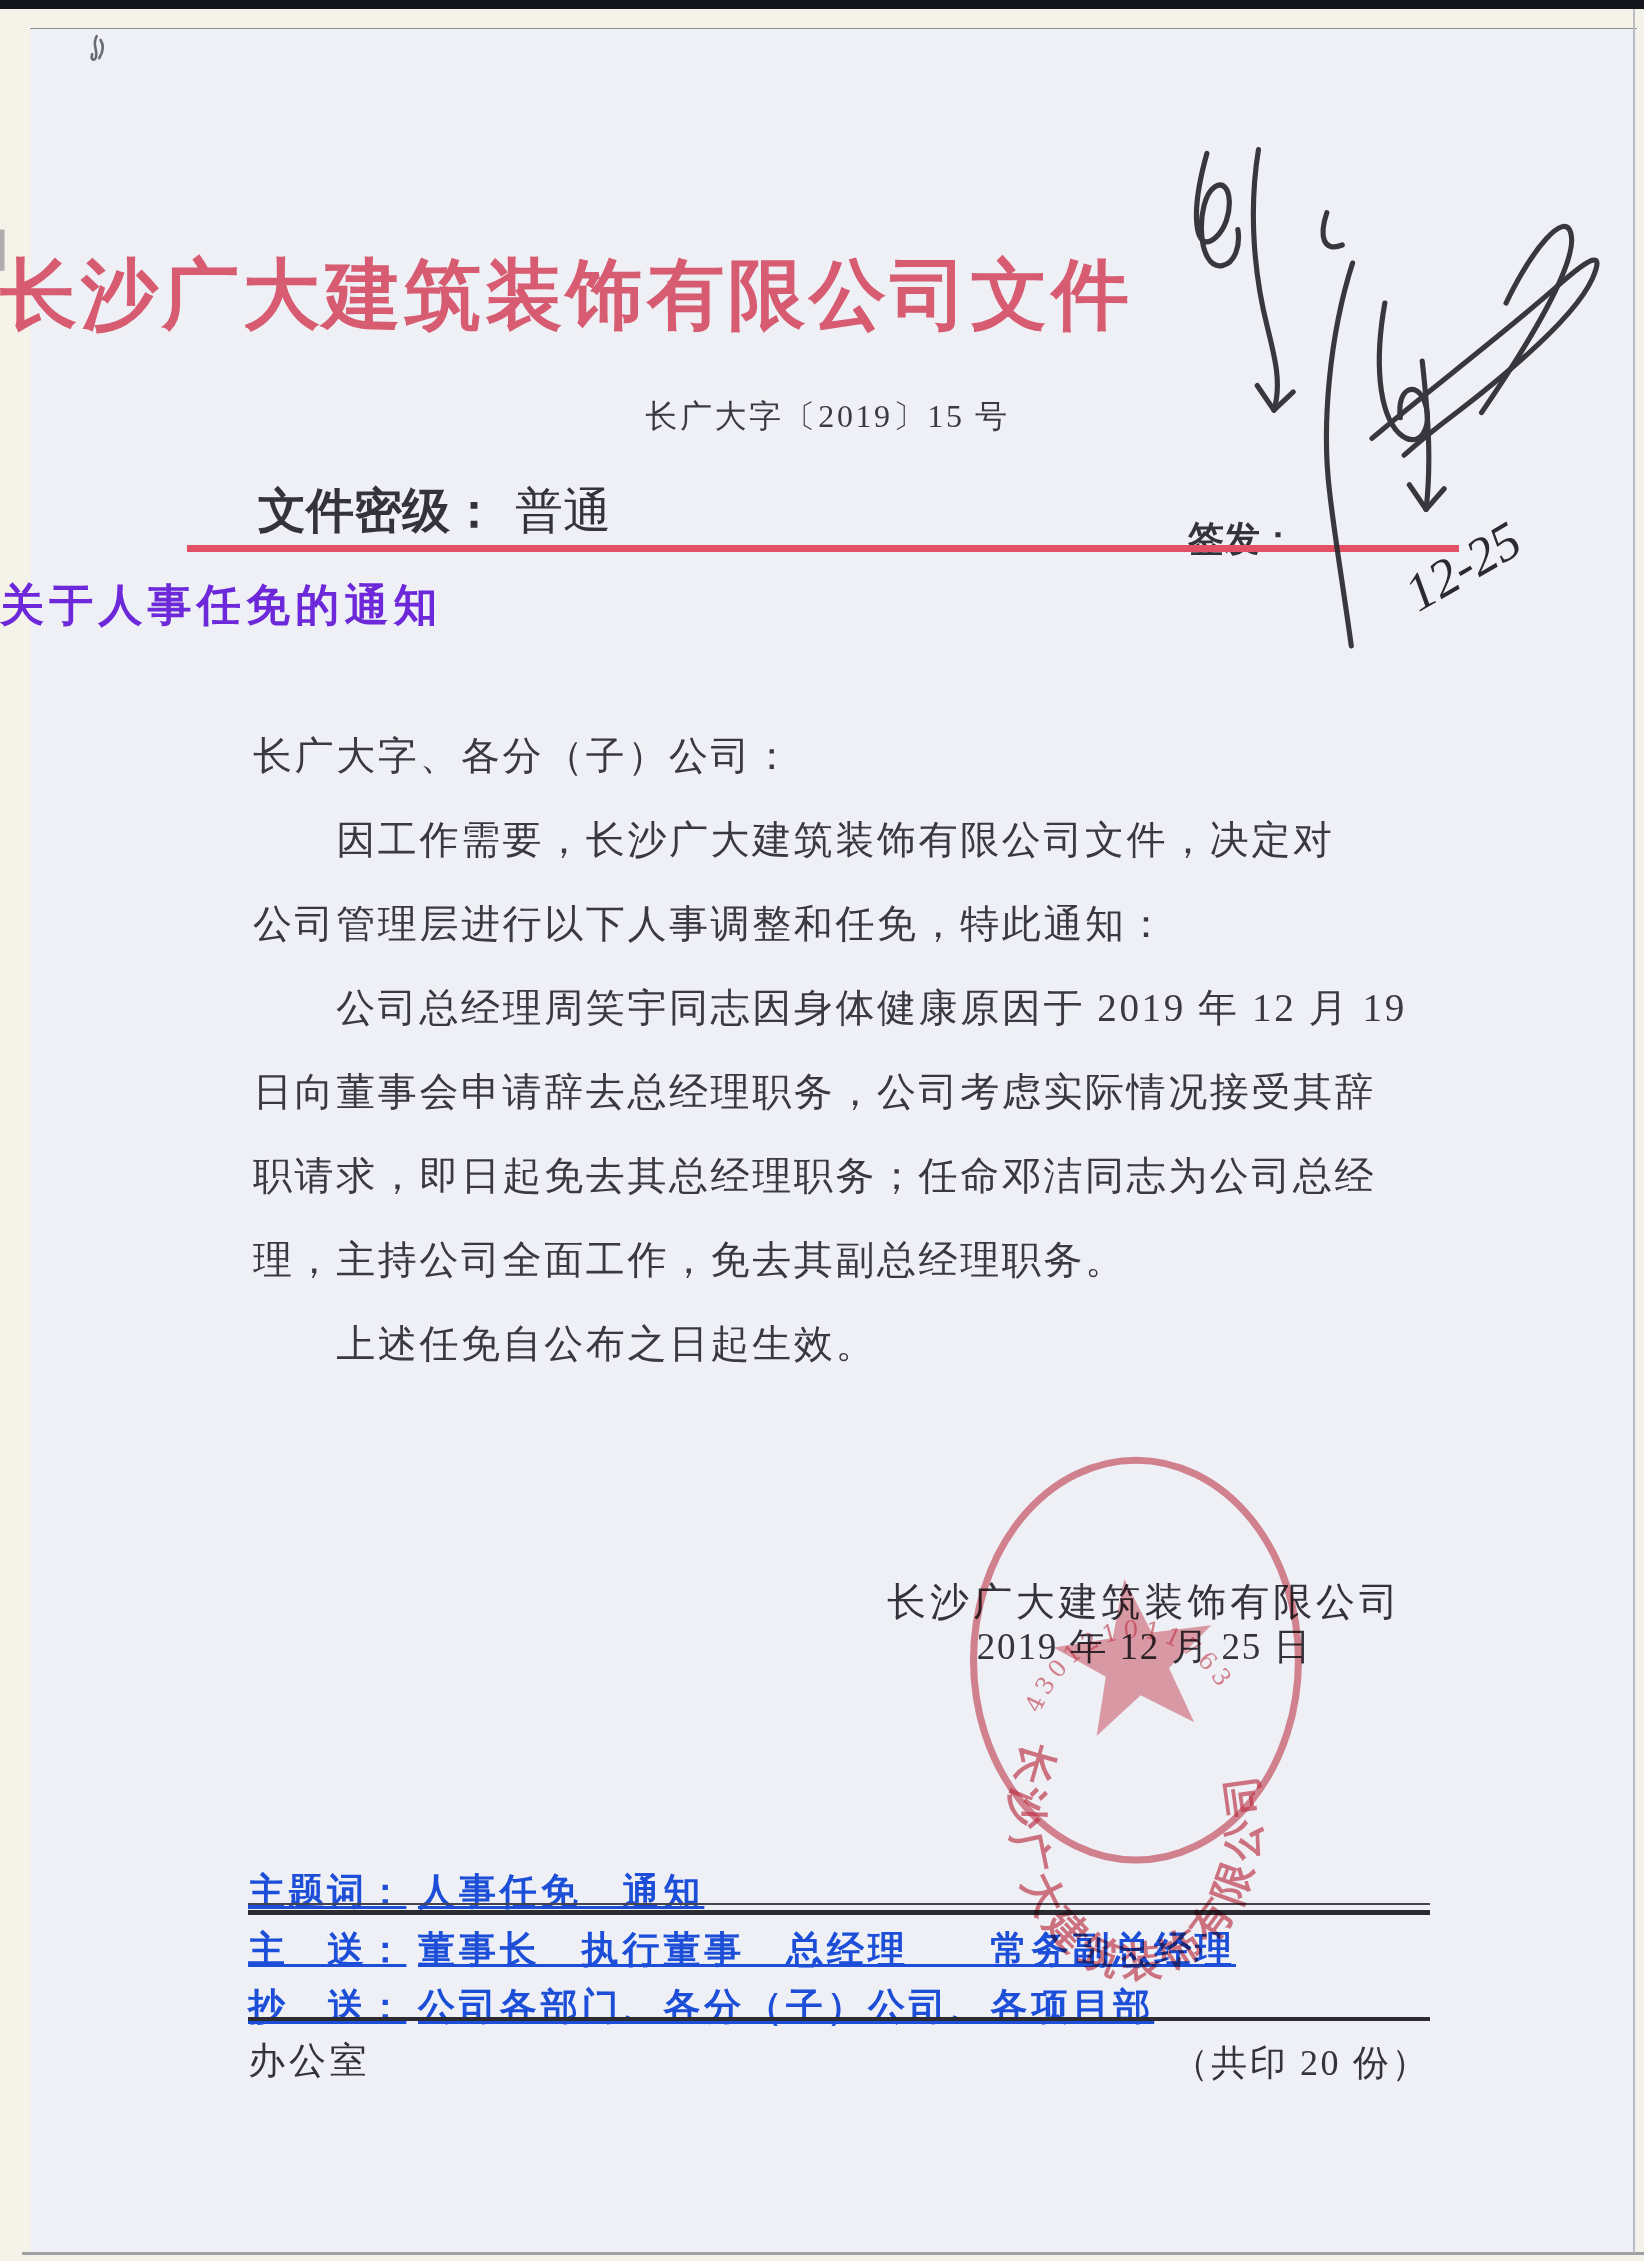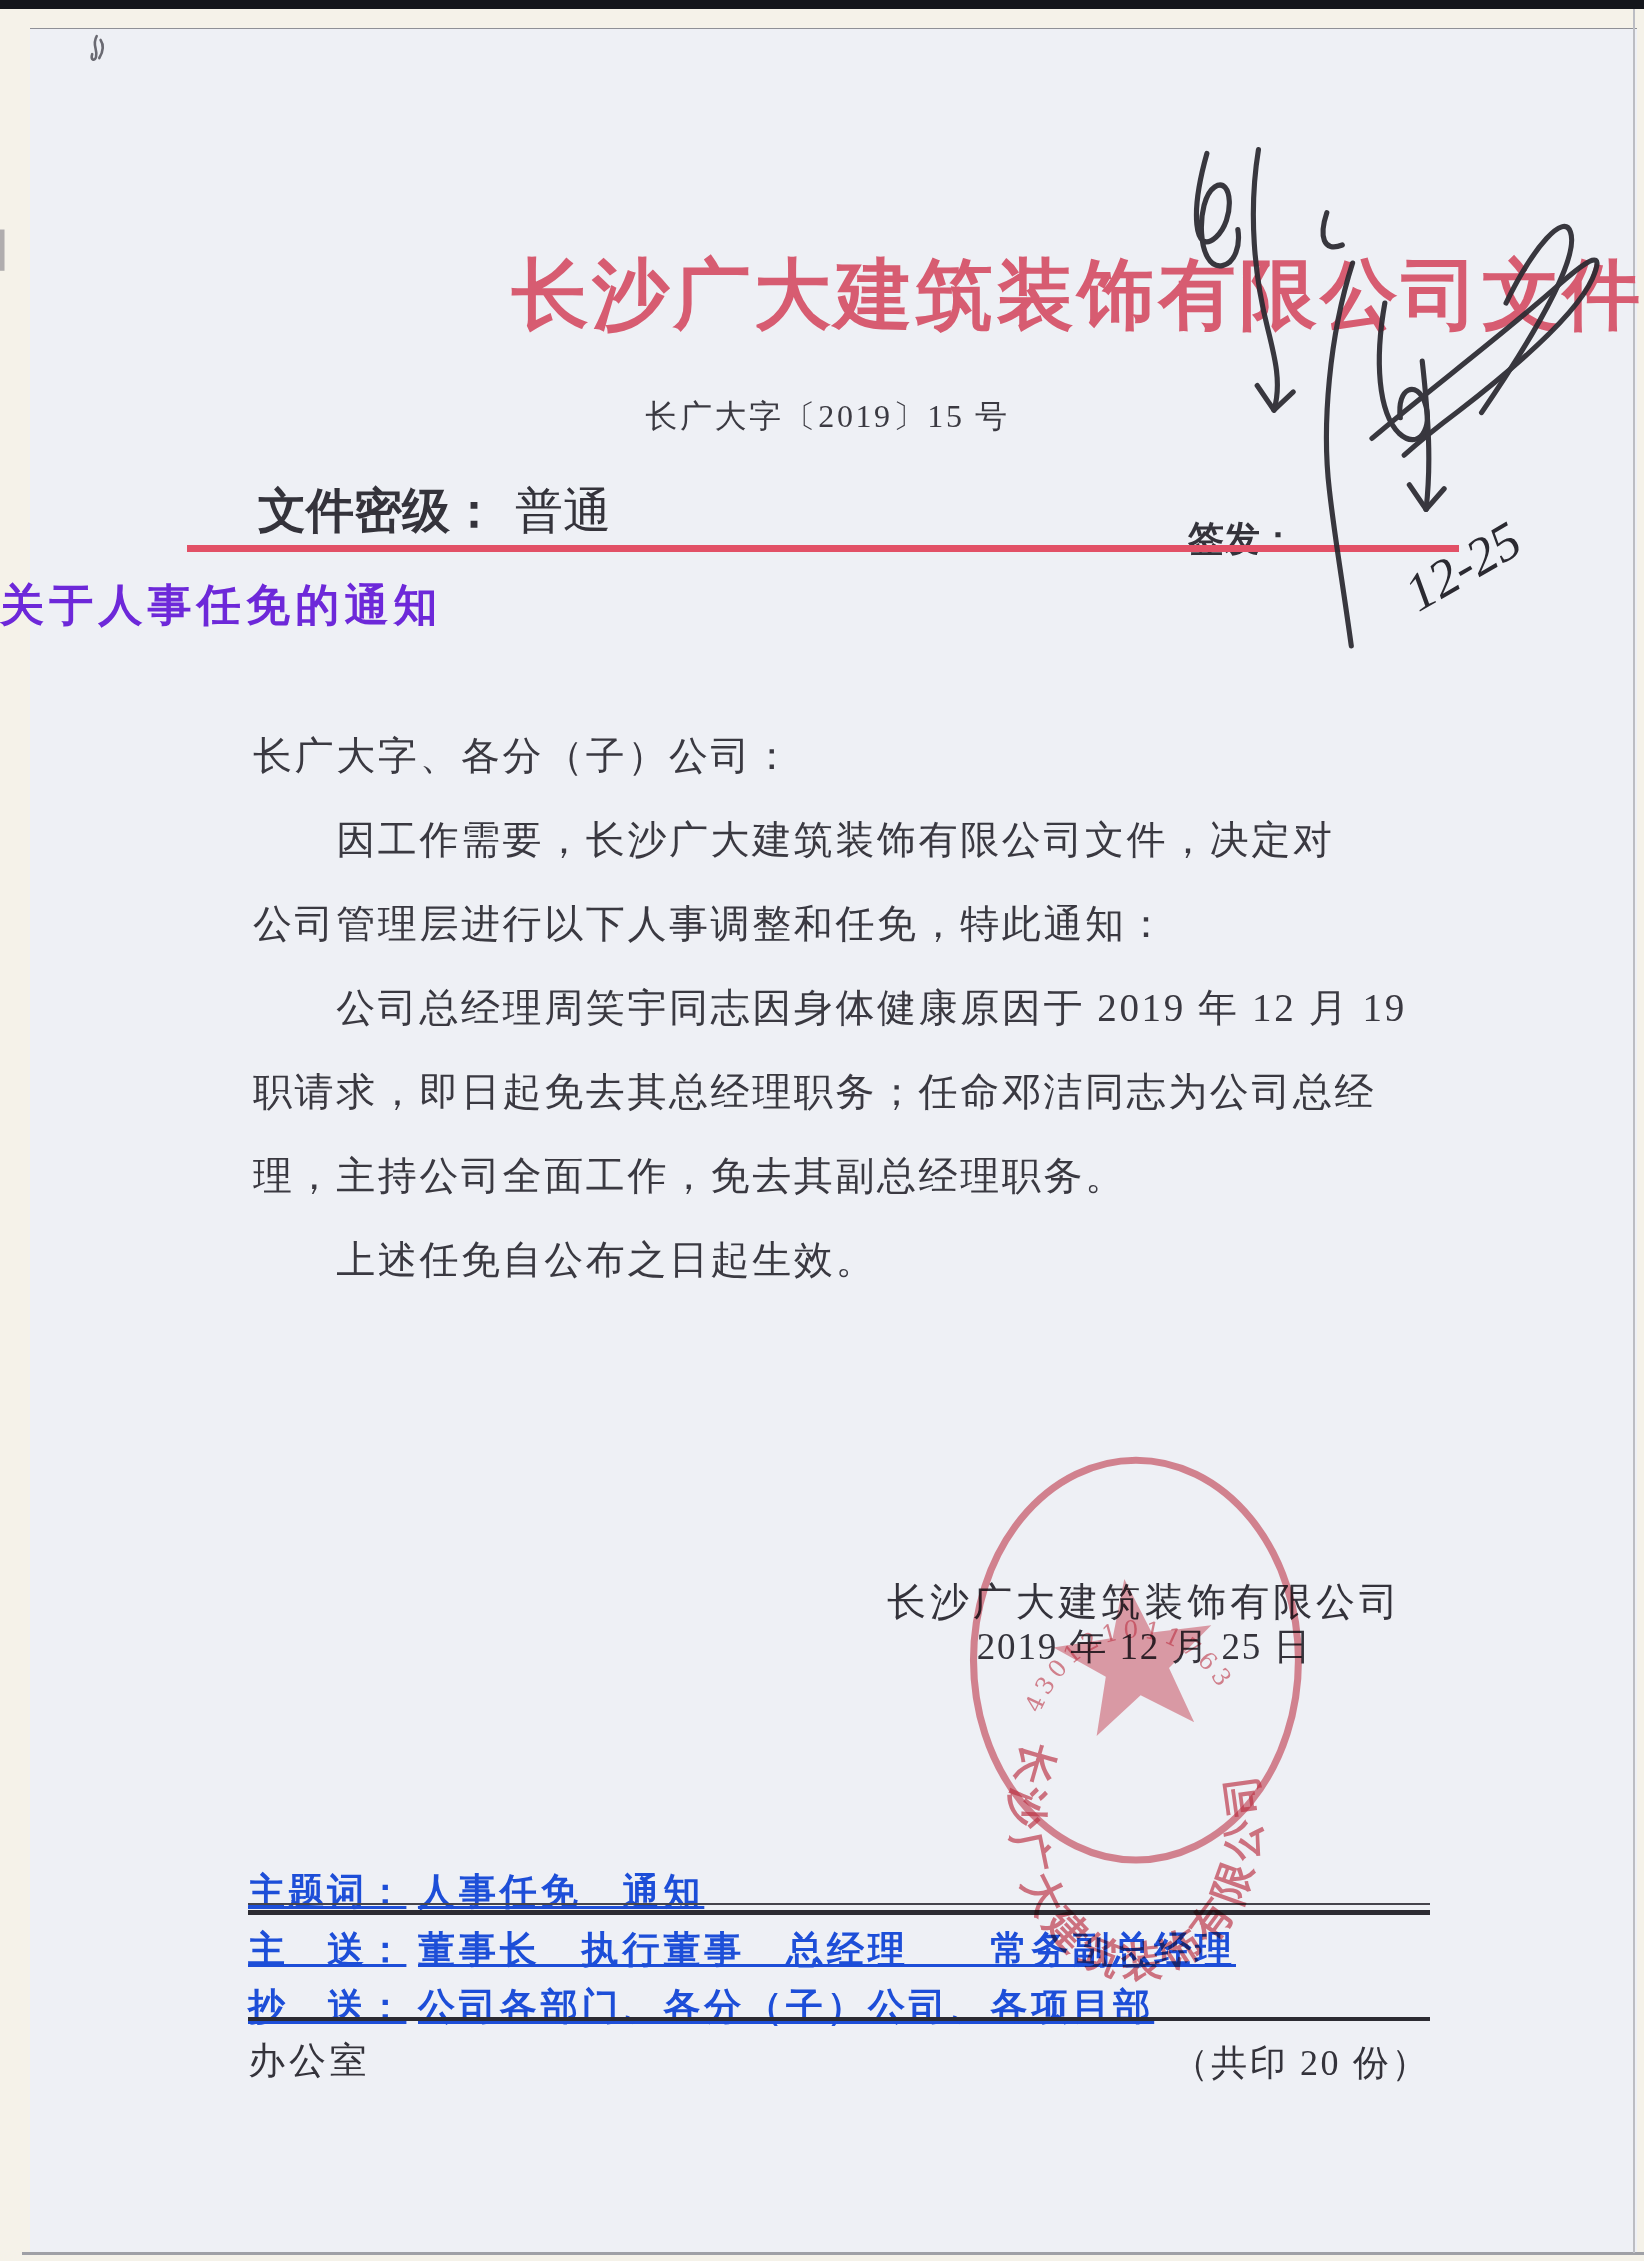--- a/index.html
+++ b/index.html
@@ -12,21 +12,21 @@
   #page{position:absolute;left:0;top:0;width:1644px;height:2261px;}
   .scan-strip-top{position:absolute;left:0;top:0;width:1644px;height:9px;background:#14161b;}
   .scan-strip-bottom{position:absolute;left:22px;top:2252px;width:1622px;height:2.6px;background:#9fa0a6;}
   .scan-strip-right{position:absolute;left:1633px;top:9px;width:1.9px;height:2244px;background:#bcbdc3;}
   .inner-page{
     position:absolute;left:30px;top:28px;width:1607px;height:2223px;
     background:#eef0f5;border-top:1.3px solid #8f9096;
   }
   .txt{position:absolute;color:#34333b;white-space:nowrap;}
   .masthead{
-    left:0;top:244px;width:1644px;text-align:right;
+    left:0;top:244px;width:1644px;text-align:left;
     font-size:77px;font-weight:800;letter-spacing:3.9px;color:#d75c71;
   }
   .doc-number{
     left:0;top:395px;width:1655px;text-align:center;
     font-size:32px;letter-spacing:2.6px;color:#3b3a42;
   }
   .classification{left:258px;top:479px;font-size:48px;}
   .classification .lbl{font-weight:700;}
   .classification .val{margin-left:17px;}
   .issuer{left:1188px;top:515px;font-size:36px;font-weight:700;}
@@ -76,20 +76,21 @@
 
   <div class="red-rule"></div>
 
   <div class="txt doc-title">关于人事任免的通知</div>
 
   <div class="body-block">
     <div class="body-line">长广大字、各分（子）公司：</div>
     <div class="body-line">　　因工作需要，长沙广大建筑装饰有限公司文件，决定对</div>
     <div class="body-line">公司管理层进行以下人事调整和任免，特此通知：</div>
     <div class="body-line">　　公司总经理周笑宇同志因身体健康原因于 2019 年 12 月 19</div>
+    <div class="body-line">日向董事会申请辞去总经理职务，公司考虑实际情况接受其辞</div>
     <div class="body-line">职请求，即日起免去其总经理职务；任命邓洁同志为公司总经</div>
     <div class="body-line">理，主持公司全面工作，免去其副总经理职务。</div>
     <div class="body-line">　　上述任免自公布之日起生效。</div>
   </div>
 
   <div class="txt signoff-company">长沙广大建筑装饰有限公司</div>
   <div class="txt signoff-date">2019 年 12 月 25 日</div>
 
   <div class="footer-row" style="left:248px;top:1867px;">
     <span class="lbl">主题词：</span><span class="val">人事任免　通知</span>

